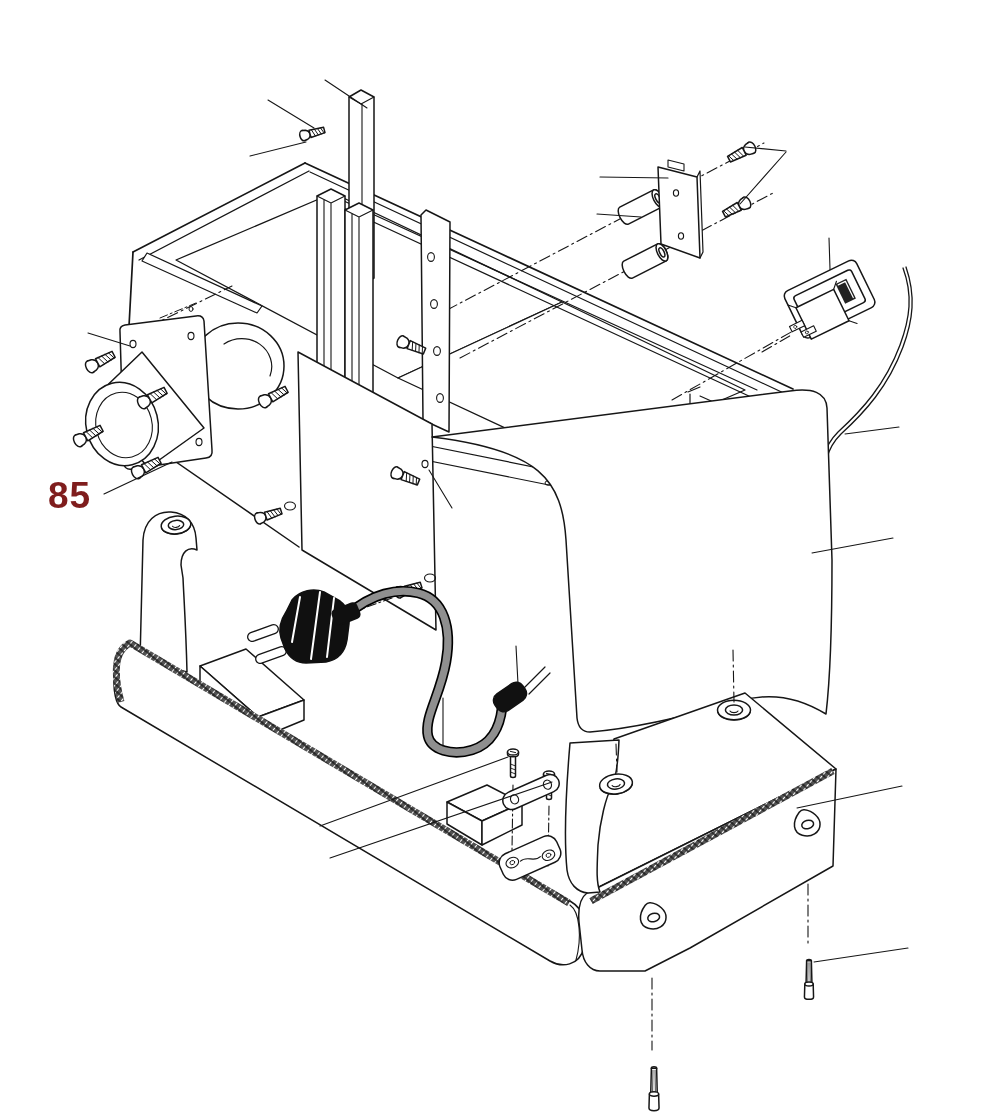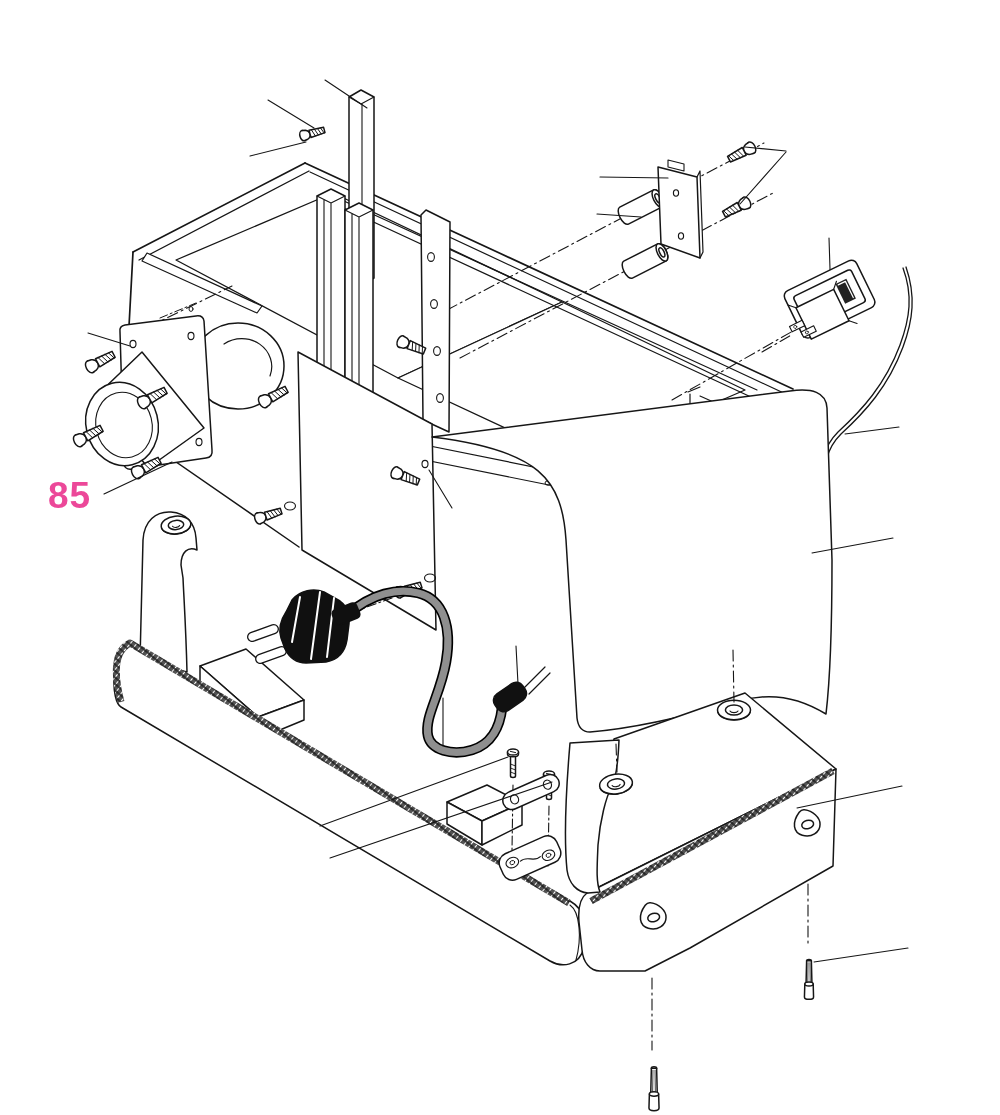--- a/index.html
+++ b/index.html
@@ -1,20 +1,20 @@
 <!DOCTYPE html>
 <html><head>
 <meta charset="utf-8">
 <style>
   html,body{margin:0;padding:0;background:#fff;}
   #stage{position:relative;width:1000px;height:1115px;background:#fff;overflow:hidden;
          font-family:"Liberation Sans", sans-serif;}
   #drawing{position:absolute;left:0;top:0;}
   .callout-label{position:absolute;left:48px;top:475px;font-size:37px;font-weight:bold;
-         color:#ec4899;letter-spacing:1px;font-family:"Liberation Sans",sans-serif;}
+         color:#7f1d1d;letter-spacing:1px;font-family:"Liberation Sans",sans-serif;}
   svg *{vector-effect:non-scaling-stroke;}
 </style>
 </head>
 <body>
 
 <div id="stage">
 
 <svg id="drawing" width="1000" height="1115" viewBox="0 0 1000 1115" fill="none" stroke="#161616" stroke-width="1.5" stroke-linecap="round" stroke-linejoin="round">
 
   <defs>

